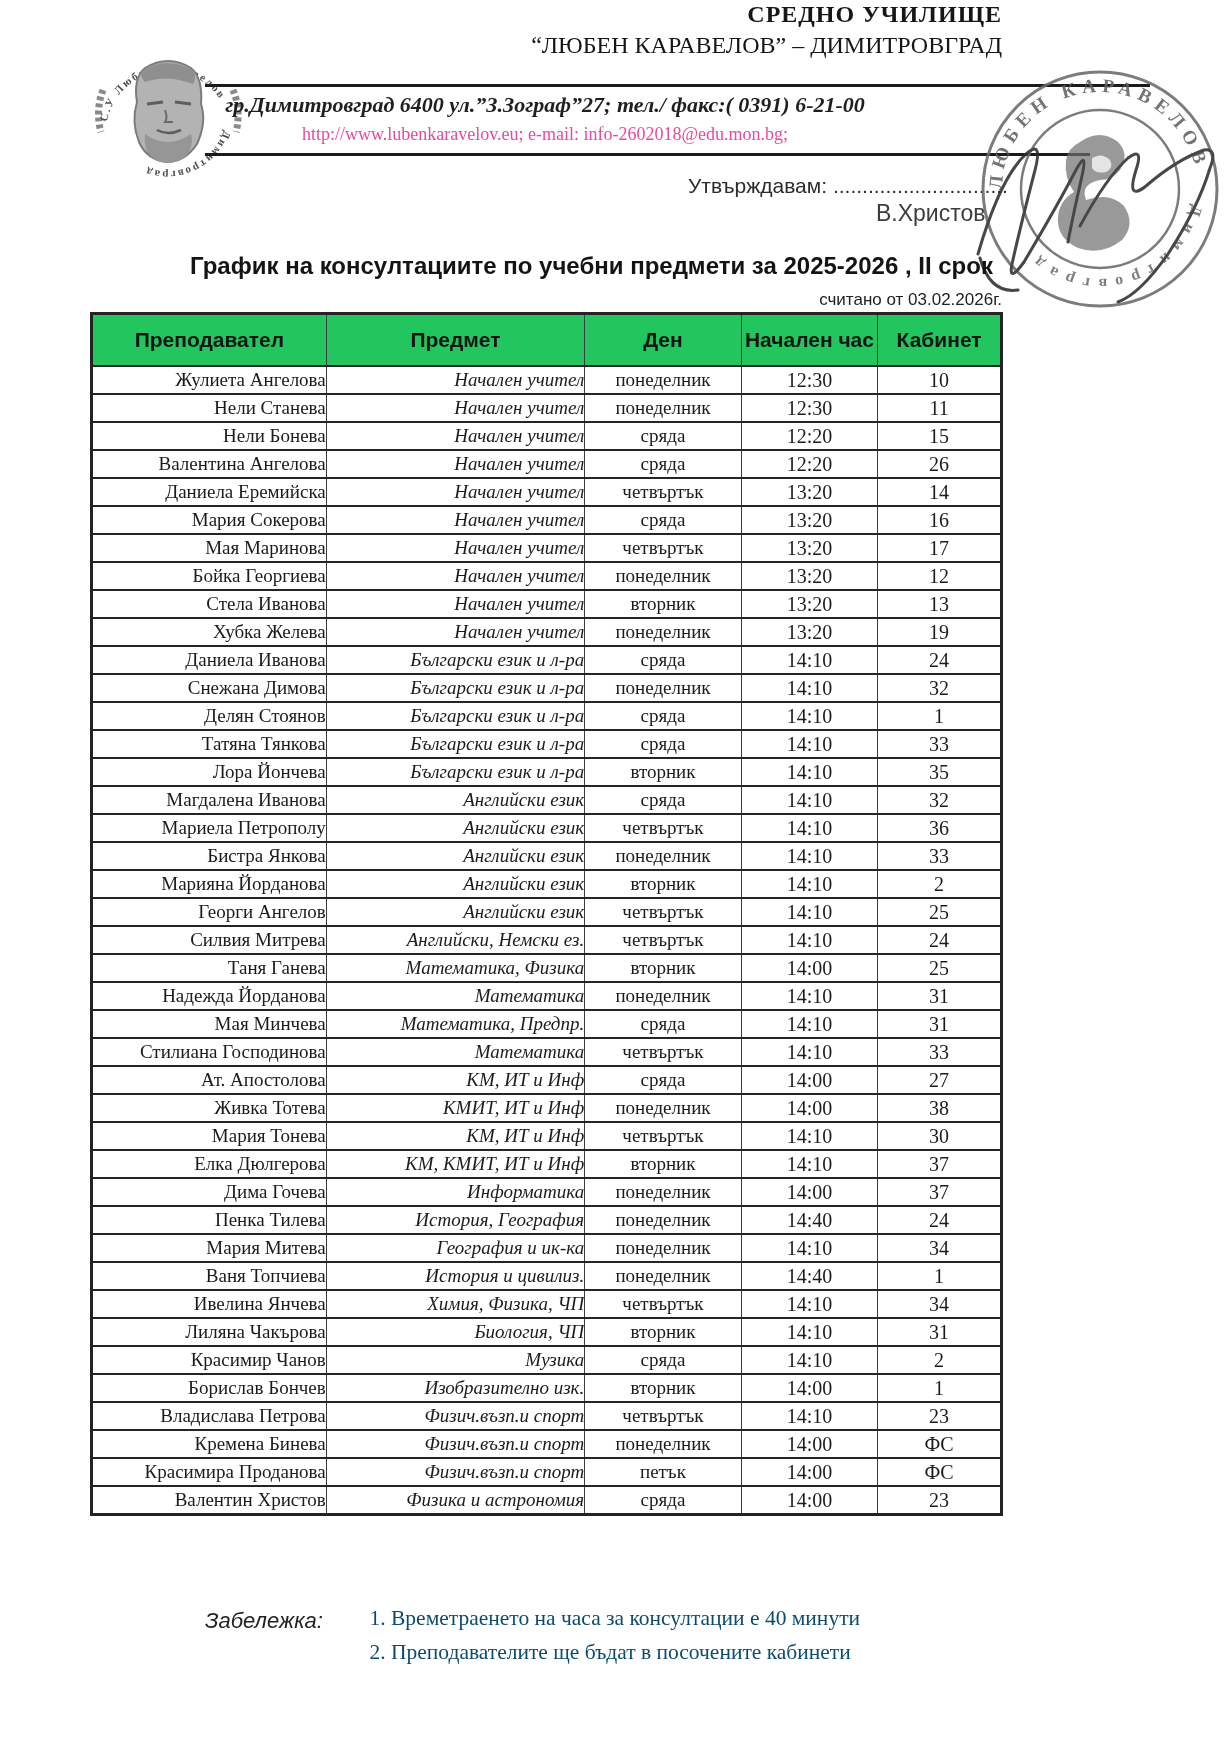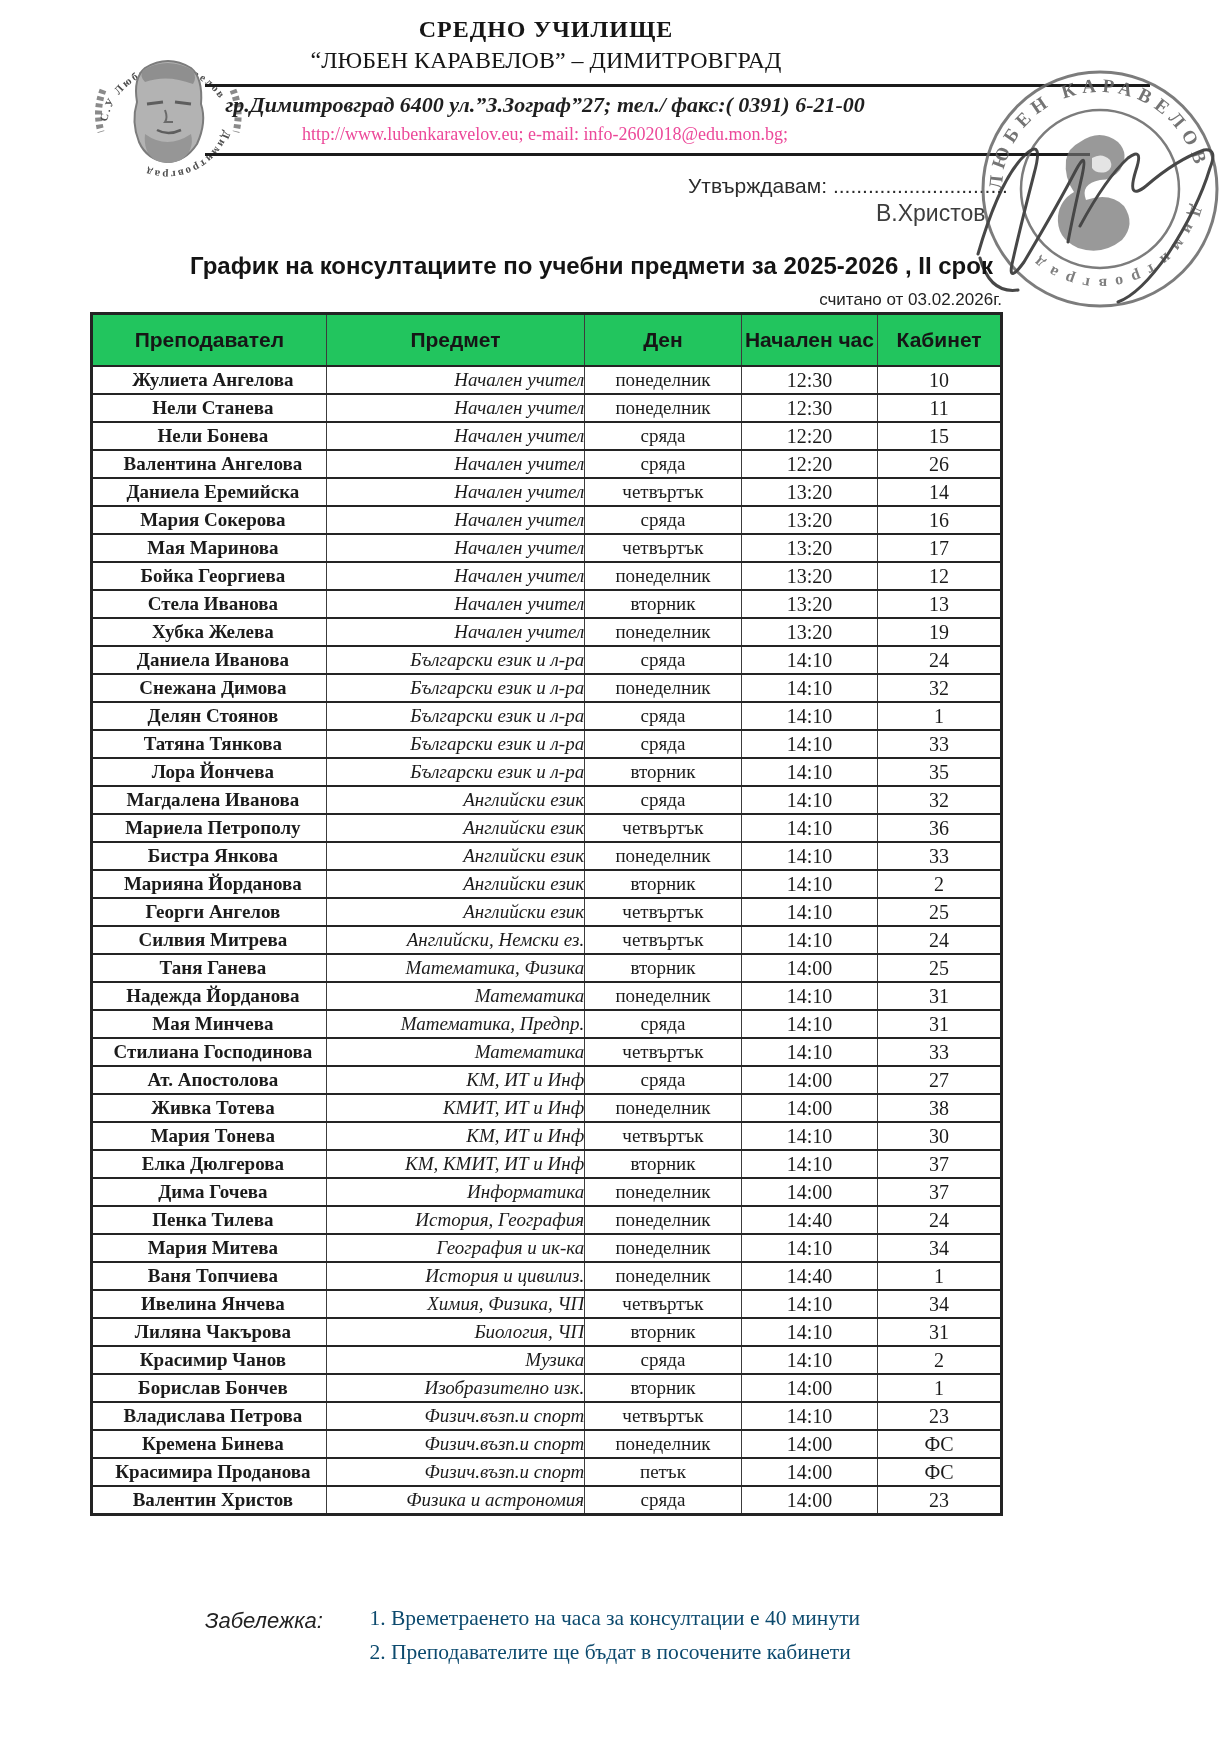--- a/index.html
+++ b/index.html
@@ -1,21 +1,21 @@
 <!DOCTYPE html>
 <html><head>
 <meta charset="utf-8">
 <style>
   * { margin:0; padding:0; box-sizing:border-box; }
   body { width:1232px; height:1744px; background:#ffffff; position:relative;
          font-family:"Liberation Serif", serif; color:#1c1c1c; overflow:hidden; }
   .page { position:absolute; inset:0; }
 
   
-  .head-block { position:absolute; left:90px; top:16px; width:912px; text-align:center; }
+  .head-block { position:absolute; left:90px; top:1px; width:912px; text-align:right; }
   .school-type { font-family:"Liberation Serif", serif; font-weight:bold; font-size:24px;
                  letter-spacing:1px; color:#161616; }
   .school-name { font-family:"Liberation Serif", serif; font-weight:normal; font-size:24px;
                  color:#161616; margin-top:4px; }
   .rule { position:absolute; height:3px; background:#1b1b1b; }
   .rule1 { left:205px; top:84px; width:945px; }
   .rule2 { left:205px; top:153px; width:885px; }
   .addr { position:absolute; left:120px; top:92px; width:850px; text-align:center;
           font-style:italic; font-weight:bold; font-size:22px; color:#1f1f1f; }
   .mail { position:absolute; left:120px; top:124px; width:850px; text-align:center;
@@ -38,21 +38,21 @@
 
   
   .sched { position:absolute; left:90px; top:312px; width:913px; border-collapse:collapse;
            border:3px solid #232323; table-layout:fixed; }
   .sched th { font-family:"Liberation Sans", sans-serif; font-weight:bold; font-size:21px;
               background:#22c55e; height:52px; color:#161616; }
   .sched th, .sched td { border-left:1.5px solid #3c3c3c; border-bottom:2.5px solid #242424;
                          overflow:hidden; white-space:nowrap; }
   .sched tr { height:27.7px; }
   .sched td { font-size:19px; line-height:26px; text-align:center; color:#1b1b1b; }
-  .sched td.c0 { text-align:center; padding-left:7px;font-weight:bold; }
+  .sched td.c0 { text-align:right; padding-left:7px; }
   .sched td.c1 { font-style:italic;text-align:right; }
   .sched td.c3, .sched td.c4 { font-size:20px; }
   .w0 { width:25.8%; } .w1 { width:28.4%; } .w2 { width:17.2%; } .w3 { width:15.0%; } .w4 { width:13.6%; }
 
   
   .notes { position:absolute; left:205px; top:1606px; width:820px; }
   .notes-label { position:absolute; left:0; top:2px; font-family:"Liberation Sans", sans-serif;
                  font-style:italic; font-size:22px; color:#222; }
   .notes-list { position:absolute; left:160px; top:0; font-size:21.5px; color:#0c4a6e;
                 list-style-position:outside; padding-left:26px; }

